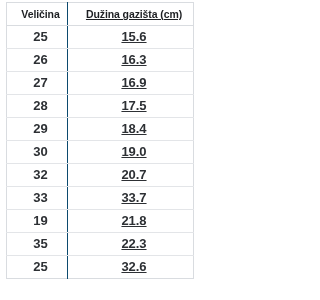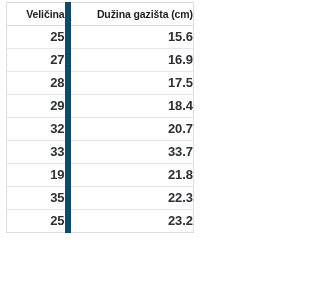--- a/index.html
+++ b/index.html
@@ -33,29 +33,30 @@
     border-bottom: 1px solid #d9dce0;
   }
   table.size-table col.c1 { width: 61px; }
   table.size-table col.c2 { width: 126px; }
 
   table.size-table th,
   table.size-table td {
     padding: 0 0 0 7px;
     height: 22px;
     line-height: 22px;
-    text-align: right;
+    text-align: center;
     vertical-align: middle;
     border-bottom: 1px solid #e3e5e8;
     white-space: nowrap;
     overflow: hidden;
   }
   table.size-table th + th,
   table.size-table td + td {
-    border-left: 6px solid #0c4a6e;
+    border-left: 1px solid #0c4a6e;
+    text-decoration: underline;
   }
   table.size-table thead th {
     font-size: 10.5px;
     font-weight: 700;
     color: #1d1f22;
     letter-spacing: -0.1px;
     border-bottom: 1px solid #d9dce0;
   }
   table.size-table tbody td {
     font-size: 13px;
@@ -81,46 +82,54 @@
         <th>Veličina</th>
         <th>Dužina gazišta (cm)</th>
       </tr>
     </thead>
     <tbody>
       <tr>
         <td>25</td>
         <td>15.6</td>
       </tr>
       <tr>
+        <td>26</td>
+        <td>16.3</td>
+      </tr>
+      <tr>
         <td>27</td>
         <td>16.9</td>
       </tr>
       <tr>
         <td>28</td>
         <td>17.5</td>
       </tr>
       <tr>
         <td>29</td>
         <td>18.4</td>
+      </tr>
+      <tr>
+        <td>30</td>
+        <td>19.0</td>
       </tr>
       <tr>
         <td>32</td>
         <td>20.7</td>
       </tr>
       <tr>
         <td>33</td>
         <td>33.7</td>
       </tr>
       <tr>
         <td>19</td>
         <td>21.8</td>
       </tr>
       <tr>
         <td>35</td>
         <td>22.3</td>
       </tr>
       <tr>
         <td>25</td>
-        <td>23.2</td>
+        <td>32.6</td>
       </tr>
     </tbody>
   </table>
 </div>
 
 </body></html>

